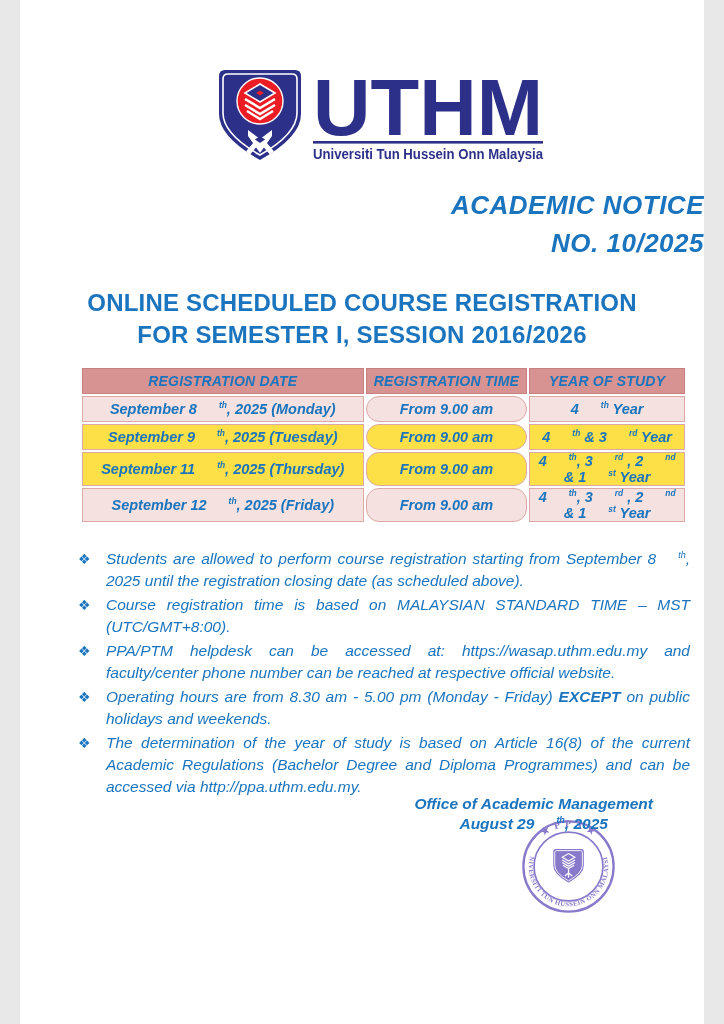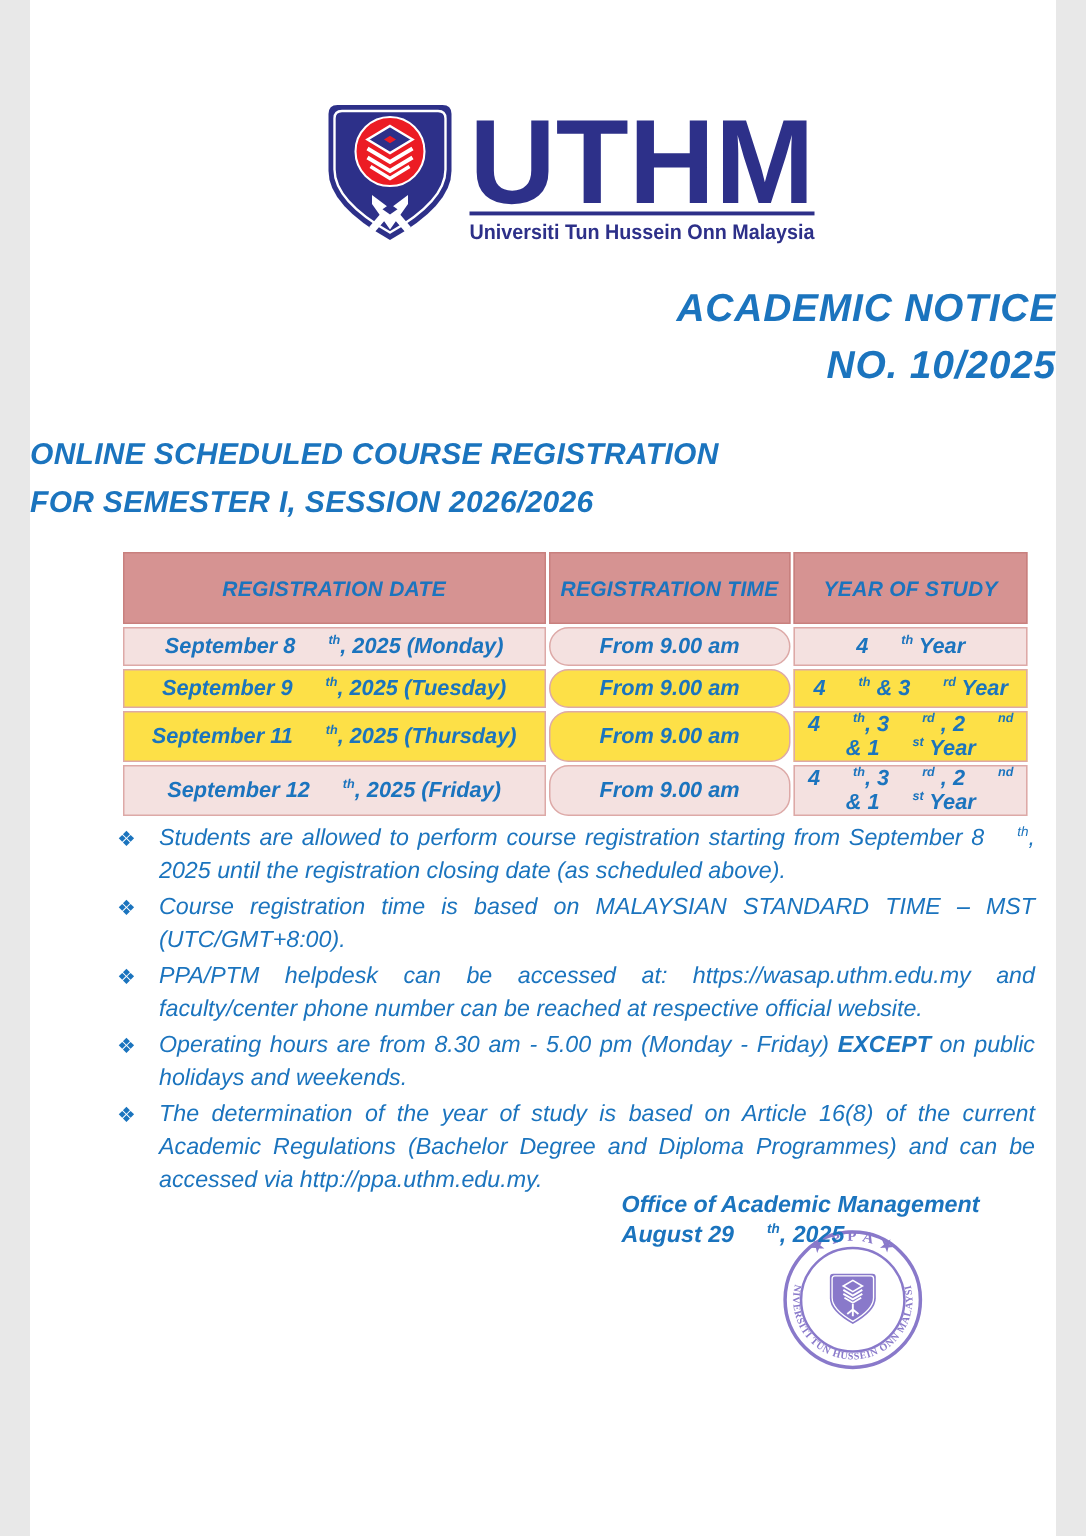--- a/index.html
+++ b/index.html
@@ -15,33 +15,33 @@
   }
   
   .logo{position:absolute; left:197px; top:62px; width:330px; height:102px;}
   
   .title-block{
     position:absolute; left:0; right:0; top:186px; text-align:right;
     color:var(--accent); font-weight:bold; font-style:italic;
     font-size:26px; line-height:38px; letter-spacing:.5px;
   }
   .subtitle-block{
-    position:absolute; left:0; right:0; top:287px; text-align:left;
-    color:var(--accent); font-weight:bold; font-style:italic;
-    font-size:20px; line-height:32px; letter-spacing:.2px;
+    position:absolute; left:0; right:0; top:287px; text-align:center;
+    color:var(--accent); font-weight:bold; 
+    font-size:24px; line-height:32px; letter-spacing:.2px;
   }
   
   table.reg{
     position:absolute; left:60px; top:366px; width:607px;
     border-collapse:separate; border-spacing:2px;
     font-style:italic; font-weight:bold; color:var(--accent);
   }
   table.reg th{
     background:var(--hdr_bg); border:1px solid var(--tbl_border);
-    height:24px; font-size:14px; letter-spacing:.2px; padding:11px 4px;
+    height:24px; font-size:14px; letter-spacing:.2px; padding:0 4px;
   }
   table.reg td{
     border:1px solid var(--tbl_border_light); text-align:center;
     height:24px; font-size:14.5px; padding:0 4px;
   }
   tr.row-pink td{background:var(--row_pink);}
   tr.row-white td{background:#fde047;}
   table.reg td:nth-child(1){width:47%;}
   table.reg td:nth-child(2){width:27%;border-radius:13px;}
   table.reg td:nth-child(3){width:26%;}
@@ -50,21 +50,21 @@
   ul.notes{
     position:absolute; left:58px; top:548px; width:612px;
     list-style:none; margin:0; padding:0;
     color:var(--accent); font-style:italic; font-size:15.5px; line-height:22px;
   }
   ul.notes li{display:flex; gap:12px; margin-bottom:2px;}
   ul.notes .marker{flex:0 0 16px; font-style:normal; font-size:14px; line-height:22px;}
   ul.notes .note-text{flex:1; text-align:justify;}
   
   .signature{
-    position:absolute; right:51px; top:794px; text-align:left; z-index:2;
+    position:absolute; right:51px; top:794px; text-align:center; z-index:2;
     color:var(--accent); font-weight:bold; font-style:italic;
     font-size:15.5px; line-height:20px;
   }
   
   .stamp{position:absolute; left:500px; top:818px; width:97px; height:97px; z-index:1; opacity:.92;}
 </style>
 </head>
 <body>
 
 <div class="page">
@@ -88,21 +88,21 @@
     <text x="96" y="97" textLength="230" lengthAdjust="spacingAndGlyphs" style="fill:var(--logo_navy);font-family:'Liberation Sans',sans-serif;font-weight:bold;font-size:14px;">Universiti Tun Hussein Onn Malaysia</text>
   </svg>
 
   <div class="title-block">
     <div>ACADEMIC NOTICE</div>
     <div>NO. 10/2025</div>
   </div>
 
   <div class="subtitle-block">
     <div>ONLINE SCHEDULED COURSE REGISTRATION</div>
-    <div>FOR SEMESTER I, SESSION 2026/2026</div>
+    <div>FOR SEMESTER I, SESSION 2016/2026</div>
   </div>
 
   <table class="reg">
     <thead>
       <tr>
           <th>REGISTRATION DATE</th>
           <th>REGISTRATION TIME</th>
           <th>YEAR OF STUDY</th>
         </tr>
     </thead>

